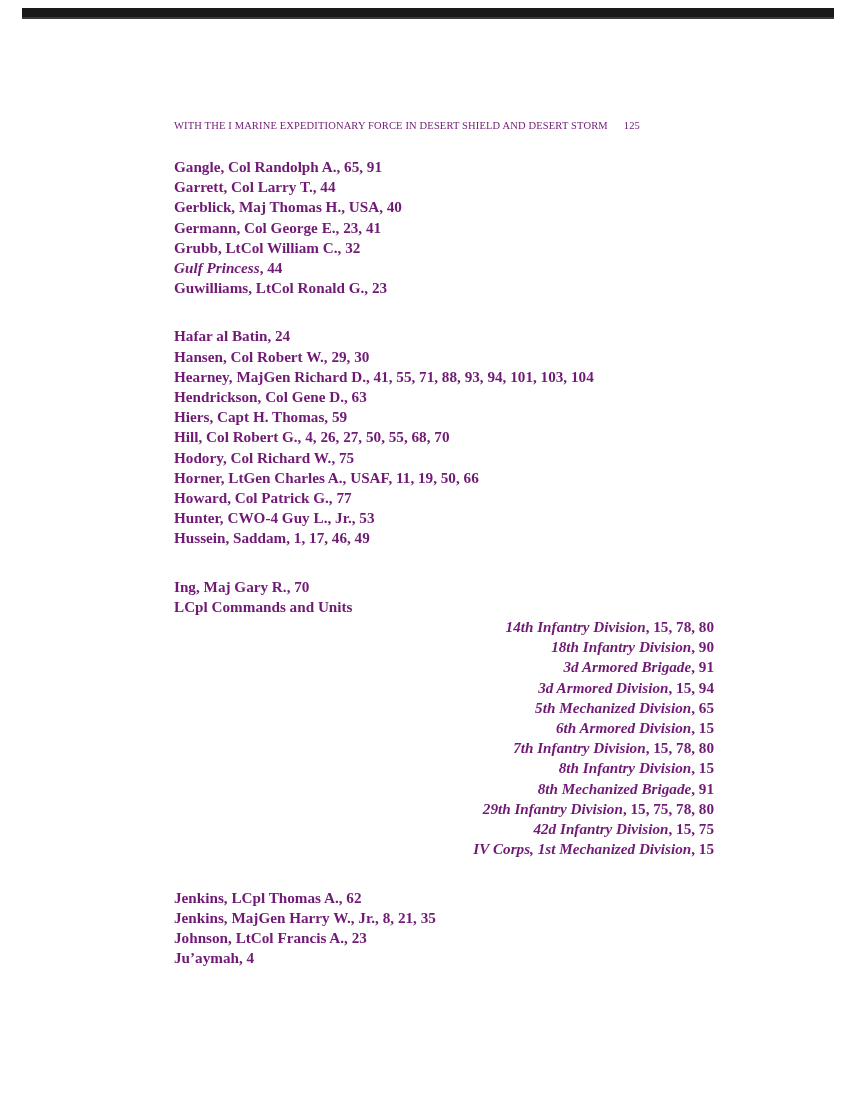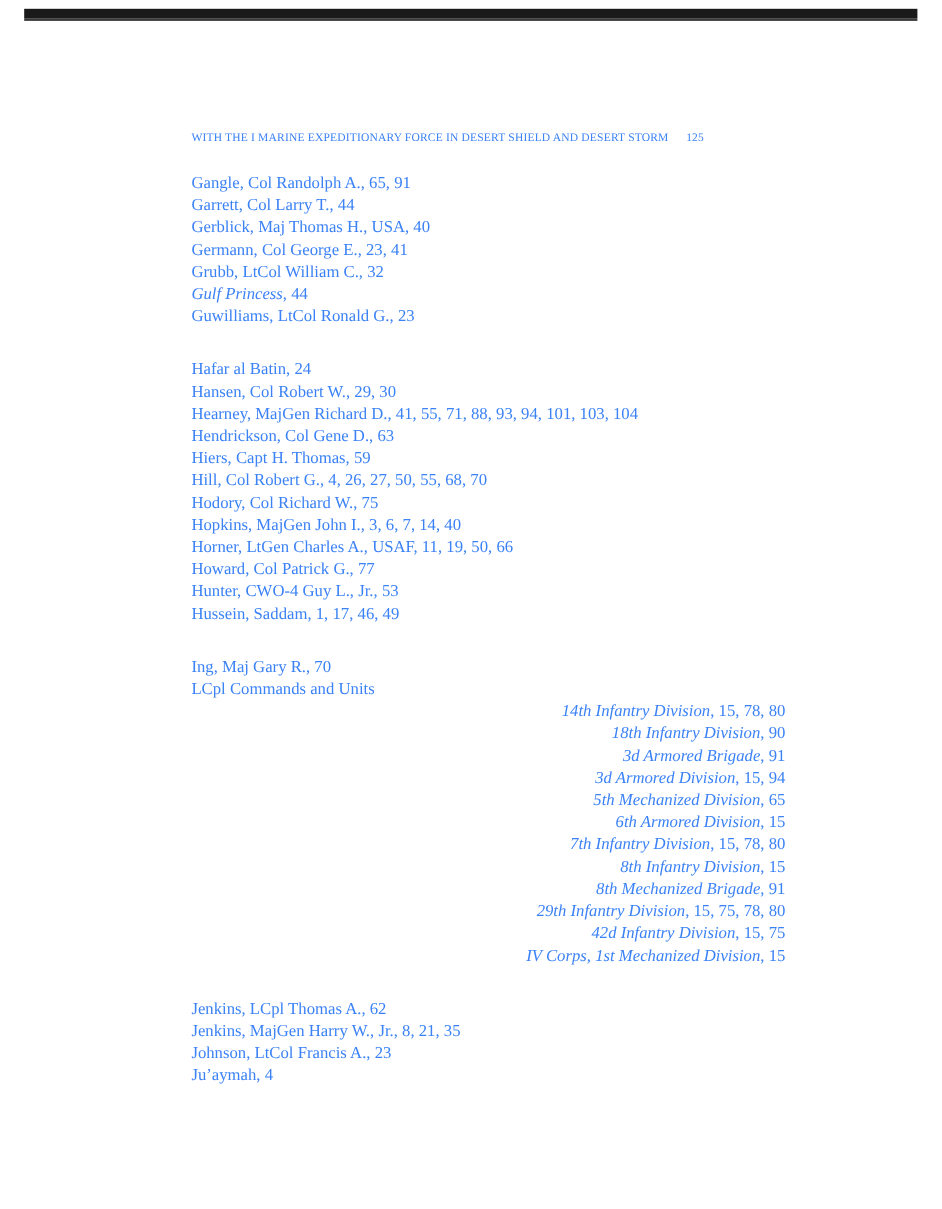--- a/index.html
+++ b/index.html
@@ -6,21 +6,21 @@
     margin: 0;
     padding: 0;
     background: #ffffff;
   }
   .page {
     position: relative;
     width: 856px;
     height: 1099px;
     background: #ffffff;
     font-family: "Liberation Serif", serif;
-    color: #3b82f6;
+    color: #701a75;
     overflow: hidden;
   }
   
   .scan-bar {
     position: absolute;
     left: 22px;
     top: 8px;
     width: 812px;
     height: 9px;
     background: #1a1a1a;
@@ -48,20 +48,21 @@
   .running-head .page-num {
     margin-left: 16px;
   }
   .entry-block {
     margin-bottom: 28px;
   }
   .entry {
     font-size: 15.2px;
     line-height: 20.2px;
     white-space: nowrap;
+    font-weight: bold;
   }
   .entry.sub {
     padding-left: 17px;
     text-align: right;
   }
   .ital {
     font-style: italic;
   }
 </style>
 </head>
@@ -89,21 +90,20 @@
           <div class="entry"><span>Guwilliams, LtCol Ronald G., 23</span></div>
         </div>
         <div class="entry-block">
           <div class="entry"><span>Hafar al Batin, 24</span></div>
           <div class="entry"><span>Hansen, Col Robert W., 29, 30</span></div>
           <div class="entry"><span>Hearney, MajGen Richard D., 41, 55, 71, 88, 93, 94, 101, 103, 104</span></div>
           <div class="entry"><span>Hendrickson, Col Gene D., 63</span></div>
           <div class="entry"><span>Hiers, Capt H. Thomas, 59</span></div>
           <div class="entry"><span>Hill, Col Robert G., 4, 26, 27, 50, 55, 68, 70</span></div>
           <div class="entry"><span>Hodory, Col Richard W., 75</span></div>
-          <div class="entry"><span>Hopkins, MajGen John I., 3, 6, 7, 14, 40</span></div>
           <div class="entry"><span>Horner, LtGen Charles A., USAF, 11, 19, 50, 66</span></div>
           <div class="entry"><span>Howard, Col Patrick G., 77</span></div>
           <div class="entry"><span>Hunter, CWO-4 Guy L., Jr., 53</span></div>
           <div class="entry"><span>Hussein, Saddam, 1, 17, 46, 49</span></div>
         </div>
         <div class="entry-block">
           <div class="entry"><span>Ing, Maj Gary R., 70</span></div>
           <div class="entry"><span>LCpl Commands and Units</span></div>
           <div class="entry sub"><span class="ital">14th Infantry Division</span><span>, 15, 78, 80</span></div>
           <div class="entry sub"><span class="ital">18th Infantry Division</span><span>, 90</span></div>

